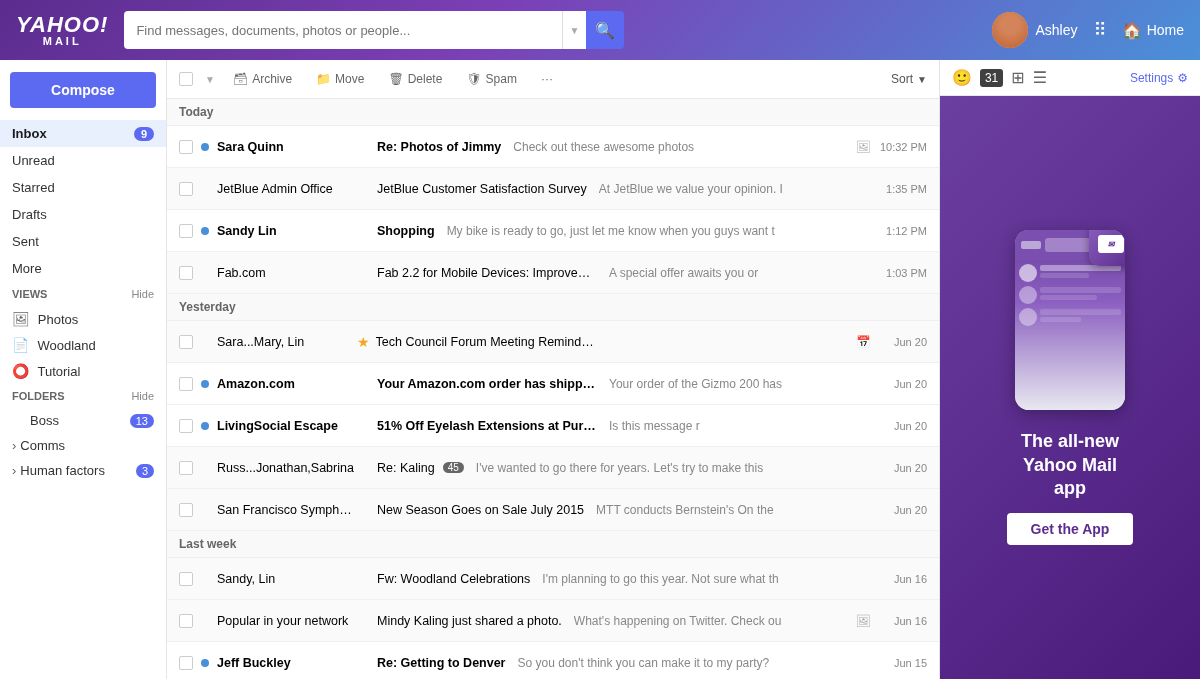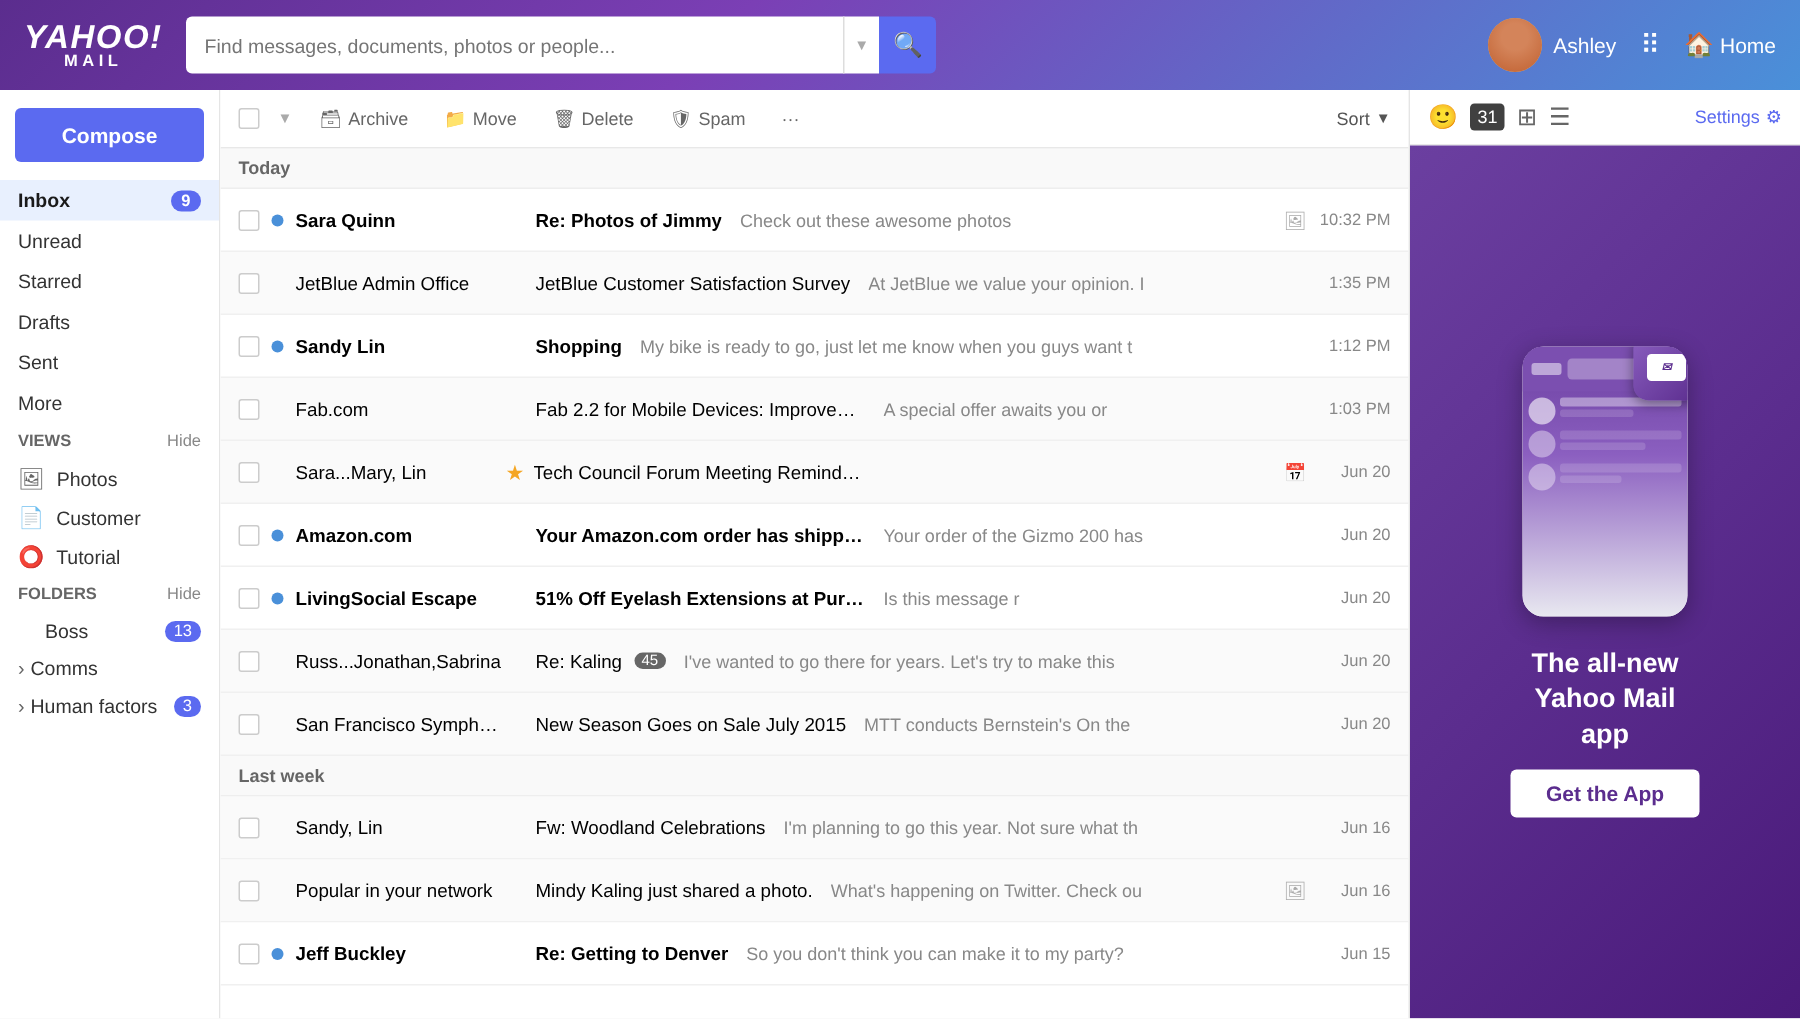--- a/index.html
+++ b/index.html
@@ -84,21 +84,21 @@
     }
     .user-name { color: white; font-size: 14px; }
     .apps-icon { color: white; cursor: pointer; font-size: 18px; }
     .home-link { display: flex; align-items: center; gap: 4px; color: white; text-decoration: none; font-size: 14px; }
 
     
     .main { display: flex; flex: 1; overflow: hidden; }
 
     
     .sidebar {
-      width: 147px;
+      width: 167px;
       background: white;
       border-right: 1px solid #e5e5e5;
       display: flex;
       flex-direction: column;
       overflow-y: auto;
       flex-shrink: 0;
     }
     .compose-btn {
       margin: 12px 10px;
       background: #5b6af0;
@@ -359,21 +359,21 @@
     <div class="nav-section-header">
       <span style="color:#666;font-size:11px;font-weight:bold;text-transform:uppercase;">Views</span>
       <span class="nav-hide-btn">Hide</span>
     </div>
     <div class="folder-item">
       <span class="nav-icon">🖼</span>
       <span>Photos</span>
     </div>
     <div class="folder-item">
       <span class="nav-icon">📄</span>
-      <span>Customer</span>
+      <span>Woodland</span>
     </div>
     <div class="folder-item">
       <span class="nav-icon">⭕</span>
       <span>Tutorial</span>
     </div>
 
     <div class="nav-section-header">
       <span style="color:#666;font-size:11px;font-weight:bold;text-transform:uppercase;">Folders</span>
       <span class="nav-hide-btn">Hide</span>
     </div>
@@ -479,20 +479,21 @@
       <div class="email-content">
         <span class="email-subject">Fab 2.2 for Mobile Devices: Improved Digital</span>
         <span class="separator"> </span>
         <span class="email-preview">A special offer awaits you or</span>
       </div>
       <div class="email-meta">
         <span class="email-time">1:03 PM</span>
       </div>
     </div>
 
+    <div class="section-header">Yesterday</div>
 
     <div class="email-row read">
       <div class="checkbox-custom email-checkbox"></div>
       <div class="no-dot"></div>
       <div class="sender">Sara...Mary, Lin</div>
       <span class="star-icon">★</span>
       <div class="email-content">
         <span class="email-subject">Tech Council Forum Meeting Reminder &amp; Instructions for Remote Viewers</span>
       </div>
       <div class="email-meta">

